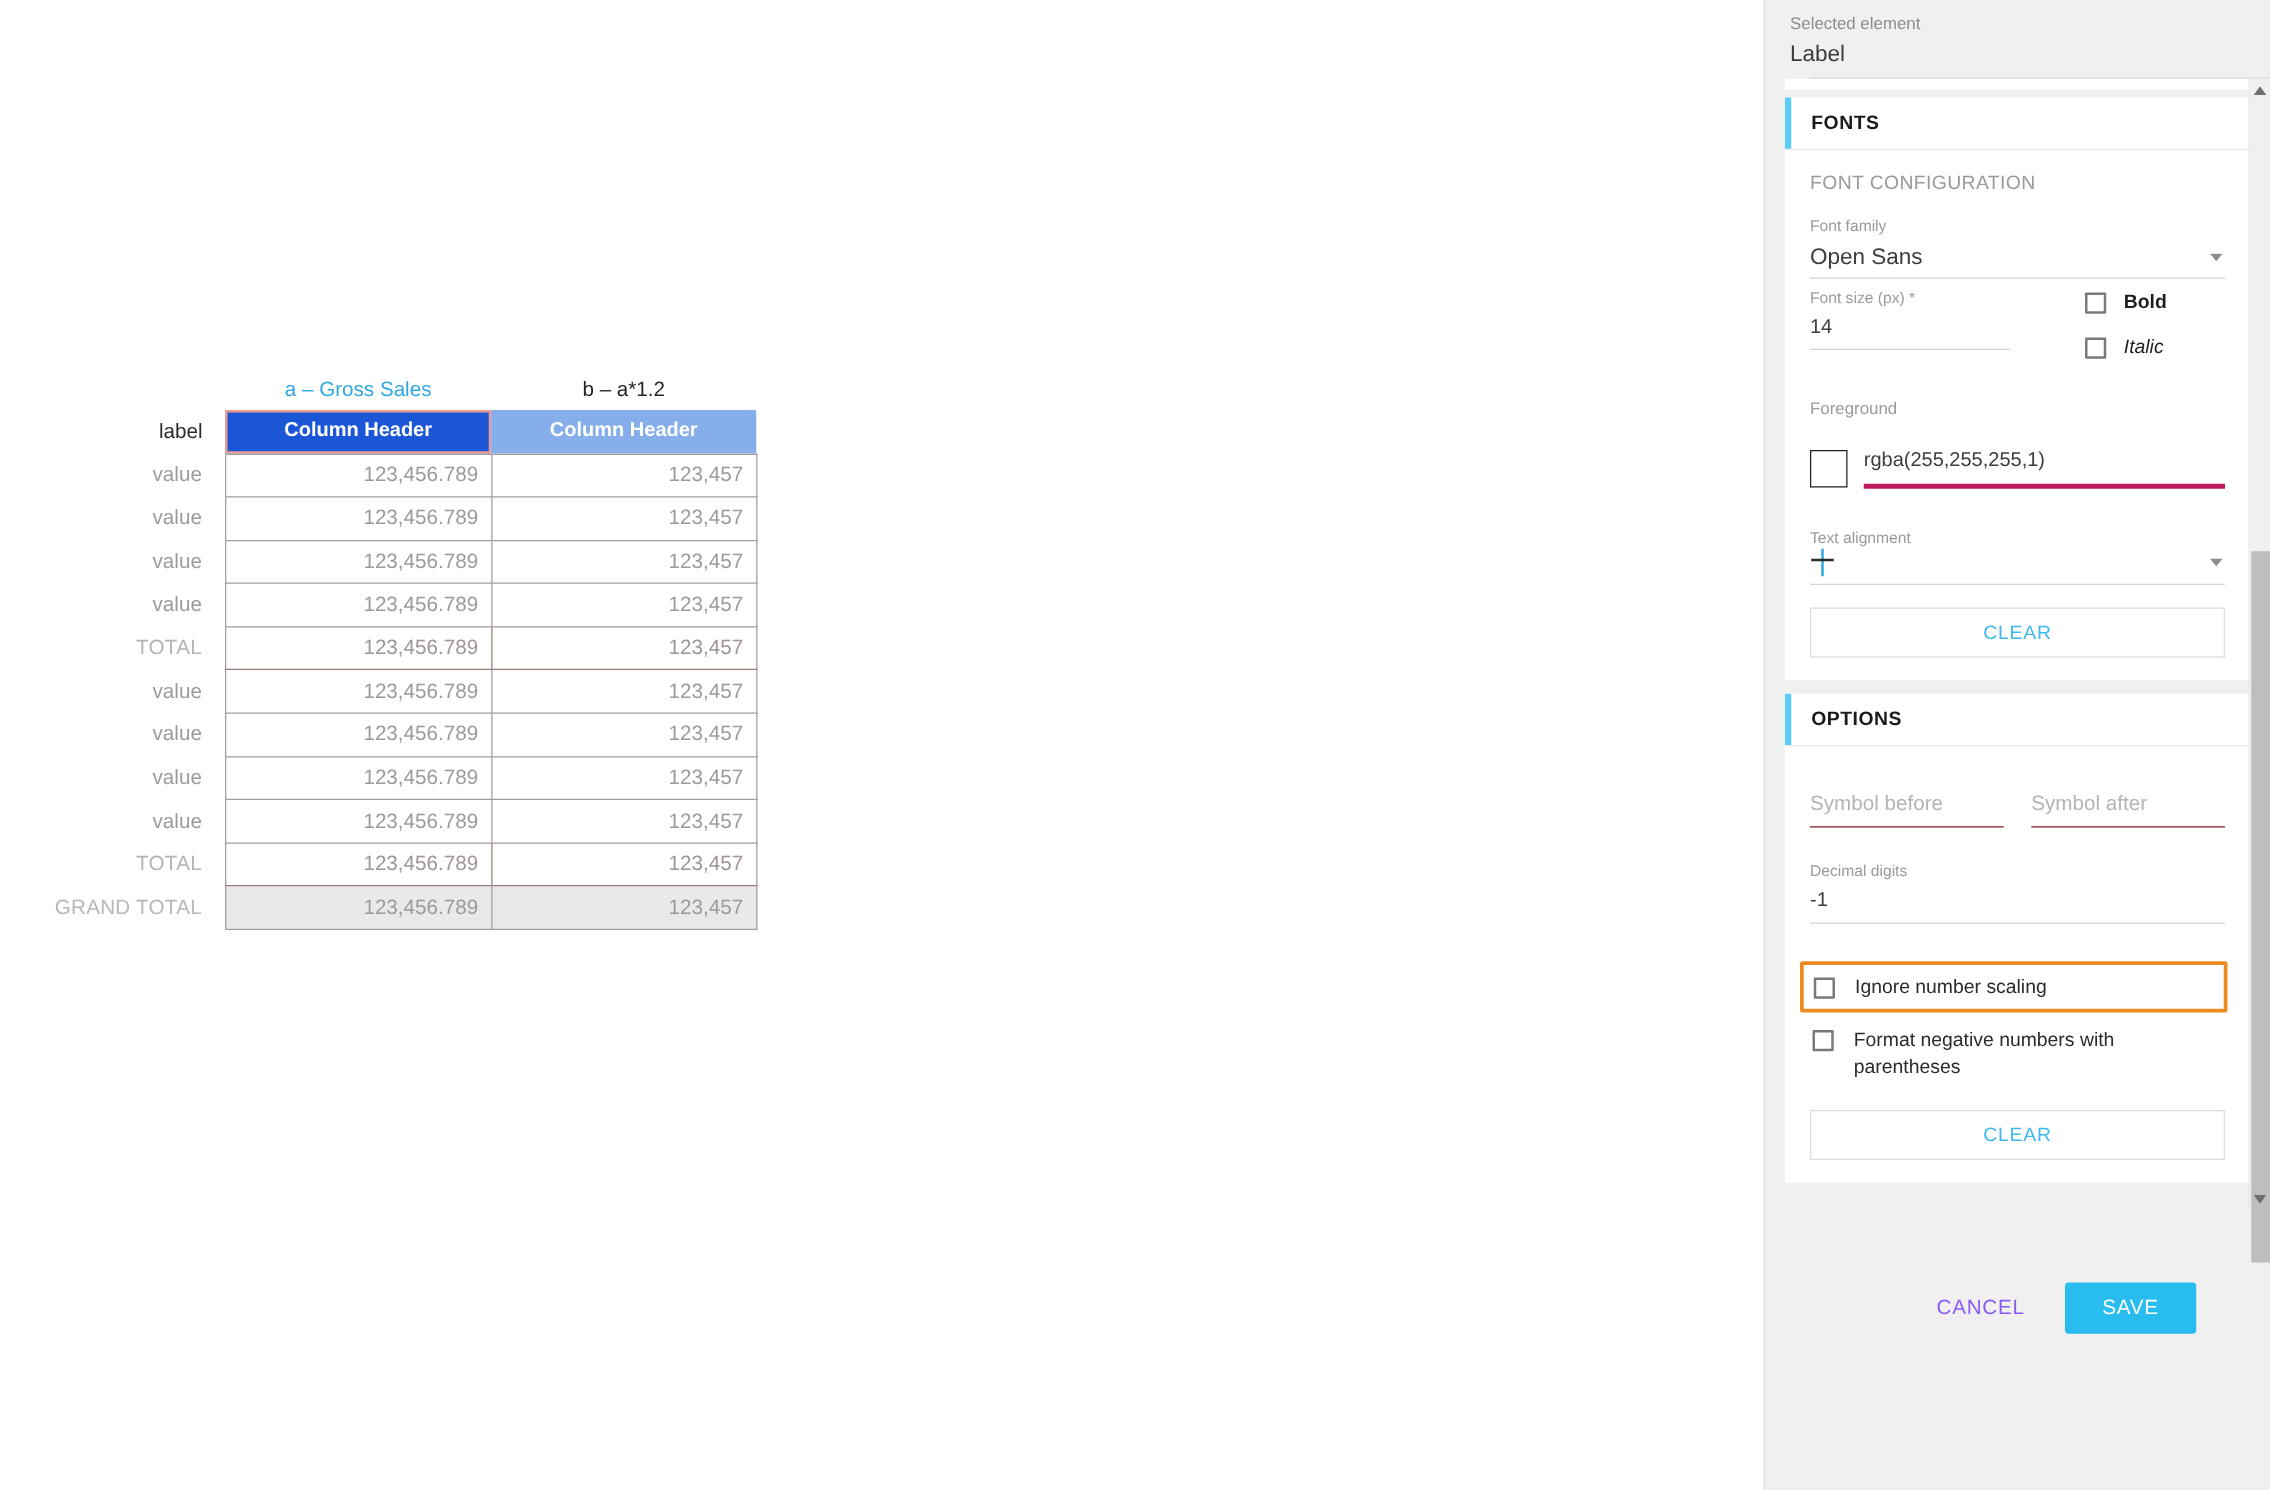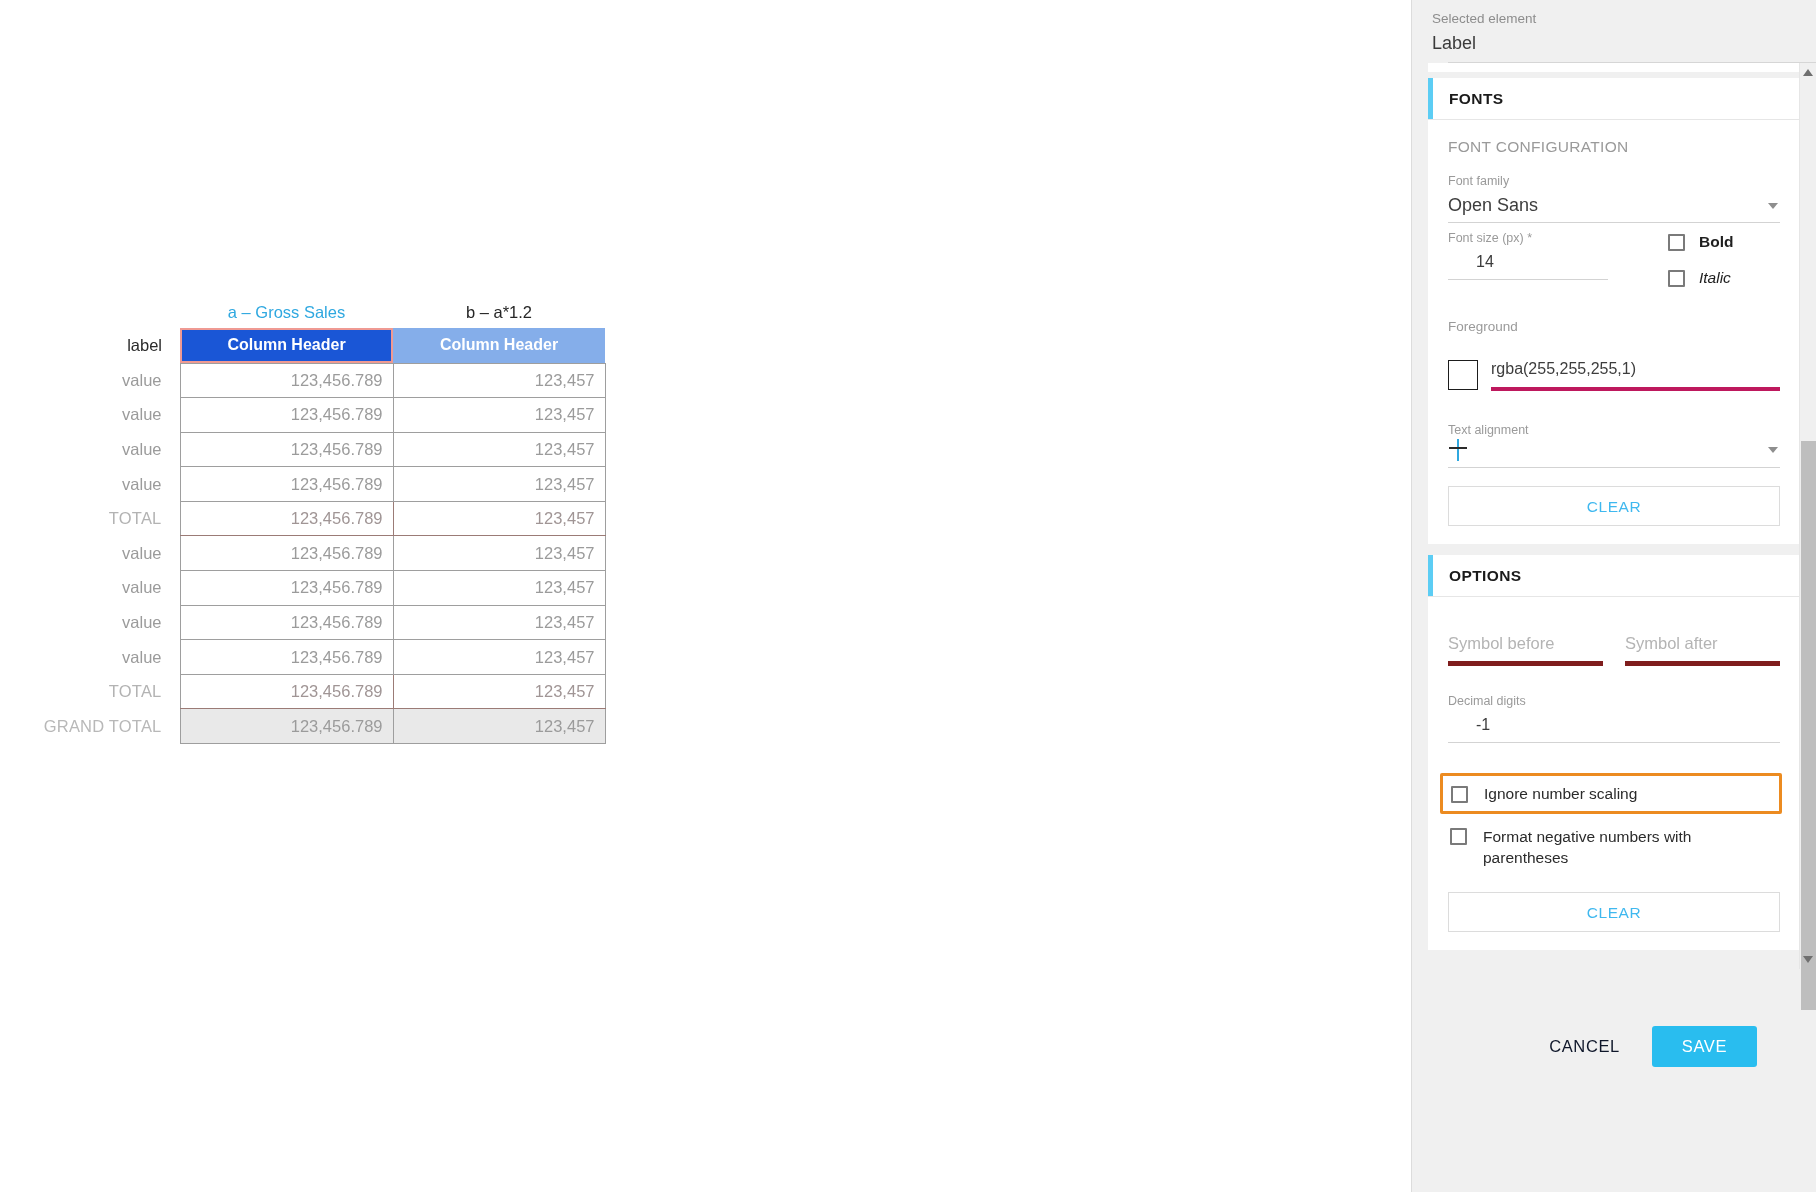--- a/index.html
+++ b/index.html
@@ -197,21 +197,21 @@
     display: flex;
     align-items: center;
     justify-content: space-between;
   }
   .field-value {
     font-size: 18px;
     color: #3d3d3d;
     line-height: 30px;
     padding-bottom: 2px;
   }
-  .field-value.small { font-size: 16px; margin-left: 28px; }
+  .field-value.small { font-size: 16px; }
   .caret {
     width: 0; height: 0;
     border-left: 5.5px solid transparent;
     border-right: 5.5px solid transparent;
     border-top: 6.5px solid #8e8e8e;
     margin-right: 2px;
   }
 
   .two-col {
     display: flex;
@@ -300,21 +300,21 @@
 
   .sym-row {
     display: flex;
     gap: 22px;
     margin-bottom: 26px;
   }
   .sym-in {
     flex: 1;
     font-size: 16.5px;
     color: #b4b4b4;
-    border-bottom: 5px solid #7f1d1d;
+    border-bottom: 1px solid #7f1d1d;
     padding-bottom: 6px;
     line-height: 24px;
   }
 
   .opt-chk {
     display: flex;
     align-items: flex-start;
     gap: 16px;
     padding: 2px 2px;
     margin-bottom: 10px;
@@ -610,19 +610,19 @@
     </div>
 
     <div class="pscroll">
       <span class="arrow up"></span>
       <span class="thumb"></span>
       <span class="arrow down"></span>
     </div>
 
     <div class="footer">
       <div class="footer-inner">
-        <button class="btn-cancel" style="color: #0f172a;">CANCEL</button>
+        <button class="btn-cancel" style="color: #8b5cf6;">CANCEL</button>
         <button class="btn-save" style="background: rgb(41, 189, 239);">SAVE</button>
       </div>
     </div>
 
   </div>
 </div>
 
 </body></html>

